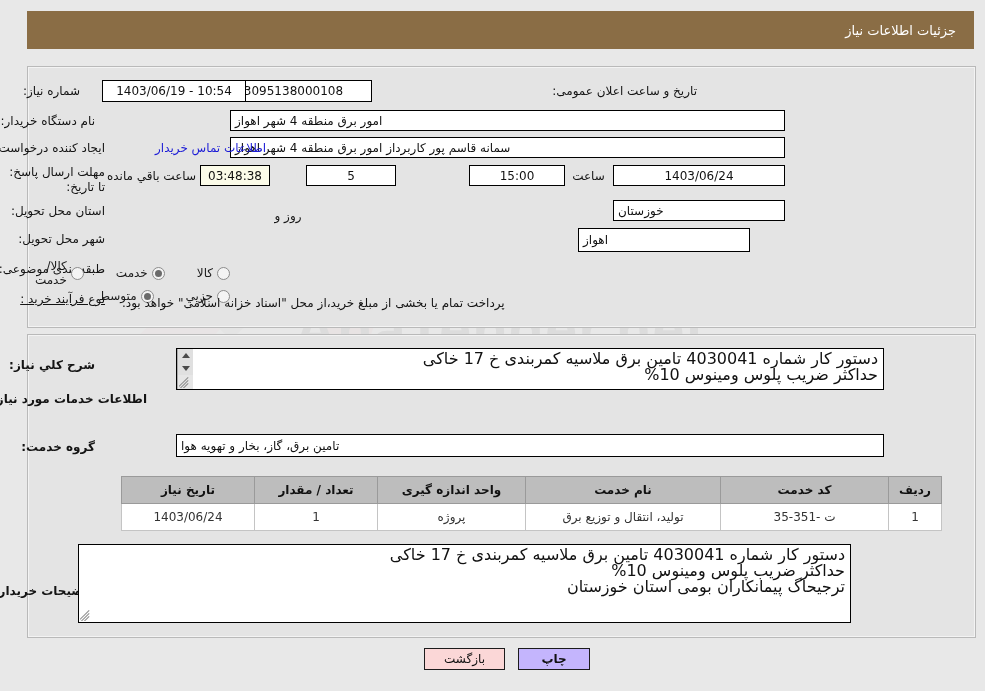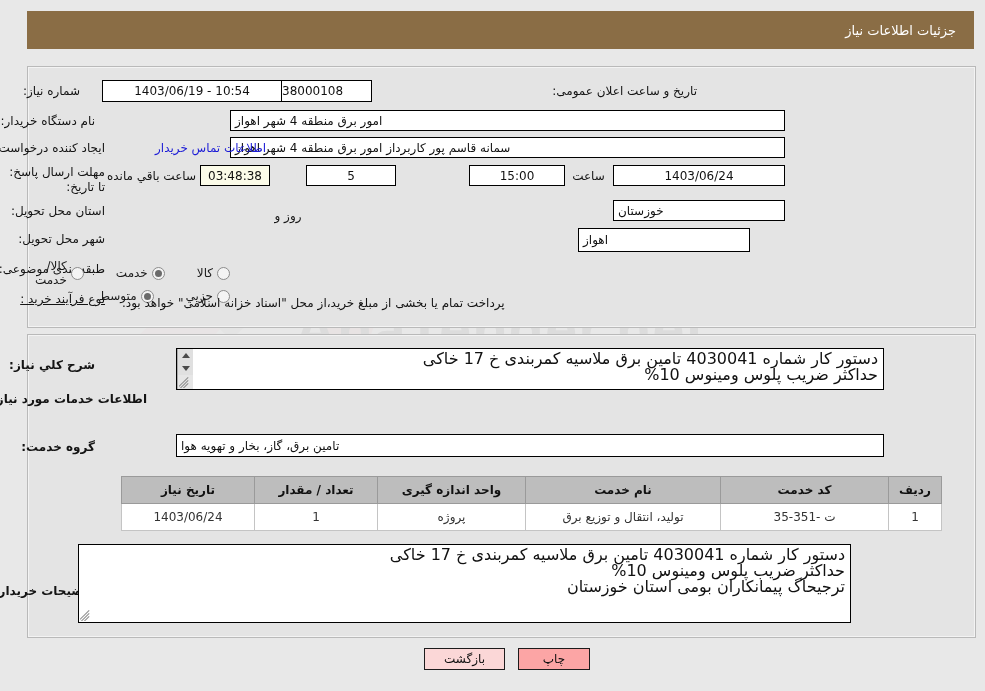--- a/index.html
+++ b/index.html
@@ -139,21 +139,21 @@
     background:#fff;border:1px solid #c4c4c4;height:26px;padding:0 6px;
     text-align:center;white-space:nowrap;color:#333;
   }
 
   
   .btn{
     position:absolute;border:1px solid #1c1c1c;box-sizing:border-box;
     display:flex;align-items:center;justify-content:center;
     font-size:12px;cursor:pointer;color:#111;
   }
-  #btn-print{background:#fca5a5;}
+  #btn-print{background:#c4b5fd;font-weight:bold;}
   #btn-back{background:#fbd7d7;}
 </style>
 </head>
 <body>
 
 <div class="page">
 
   <div class="watermark">
     <div class="wm-swoosh"></div>
     <div class="wm-shield"></div>
@@ -165,21 +165,21 @@
     <span>جزئیات اطلاعات نیاز</span>
   </div>
 
   <div class="panel" id="panel-top"></div>
 
   <div class="lbl" style="right:905px;top:84px;width:70px;">شماره نیاز:</div>
   <div class="inp c ltr" style="right:613px;top:80px;width:180px;height:22px;">1103095138000108</div>
 
   <div class="lbl" style="right:288px;top:84px;width:160px;text-align:right;">تاریخ و ساعت اعلان عمومی:</div>
 
-  <div class="inp c ltr" style="left:102px;top:80px;width:180px;height:22px;">1403/06/19 - 10:54</div>
+  <div class="inp c ltr" style="left:102px;top:80px;width:144px;height:22px;">1403/06/19 - 10:54</div>
 
   <div class="lbl" style="right:890px;top:114px;width:90px;">نام دستگاه خریدار:</div>
   <div class="inp r" style="left:230px;top:110px;width:555px;height:21px;">امور برق منطقه 4 شهر اهواز</div>
 
   <div class="lbl" style="right:880px;top:141px;width:100px;">ایجاد کننده درخواست:</div>
   <div class="inp r" style="left:230px;top:137px;width:555px;height:21px;">سمانه قاسم پور کاربرداز امور برق منطقه 4 شهر اهواز</div>
   <div class="link" style="left:155px;top:141px;">اطلاعات تماس خریدار</div>
 
   <div class="lbl" style="right:880px;top:165px;width:100px;line-height:15px;white-space:normal;text-align:right;">مهلت ارسال پاسخ: تا تاریخ:</div>
   <div class="inp c ltr" style="left:613px;top:165px;width:172px;height:21px;">1403/06/24</div>

